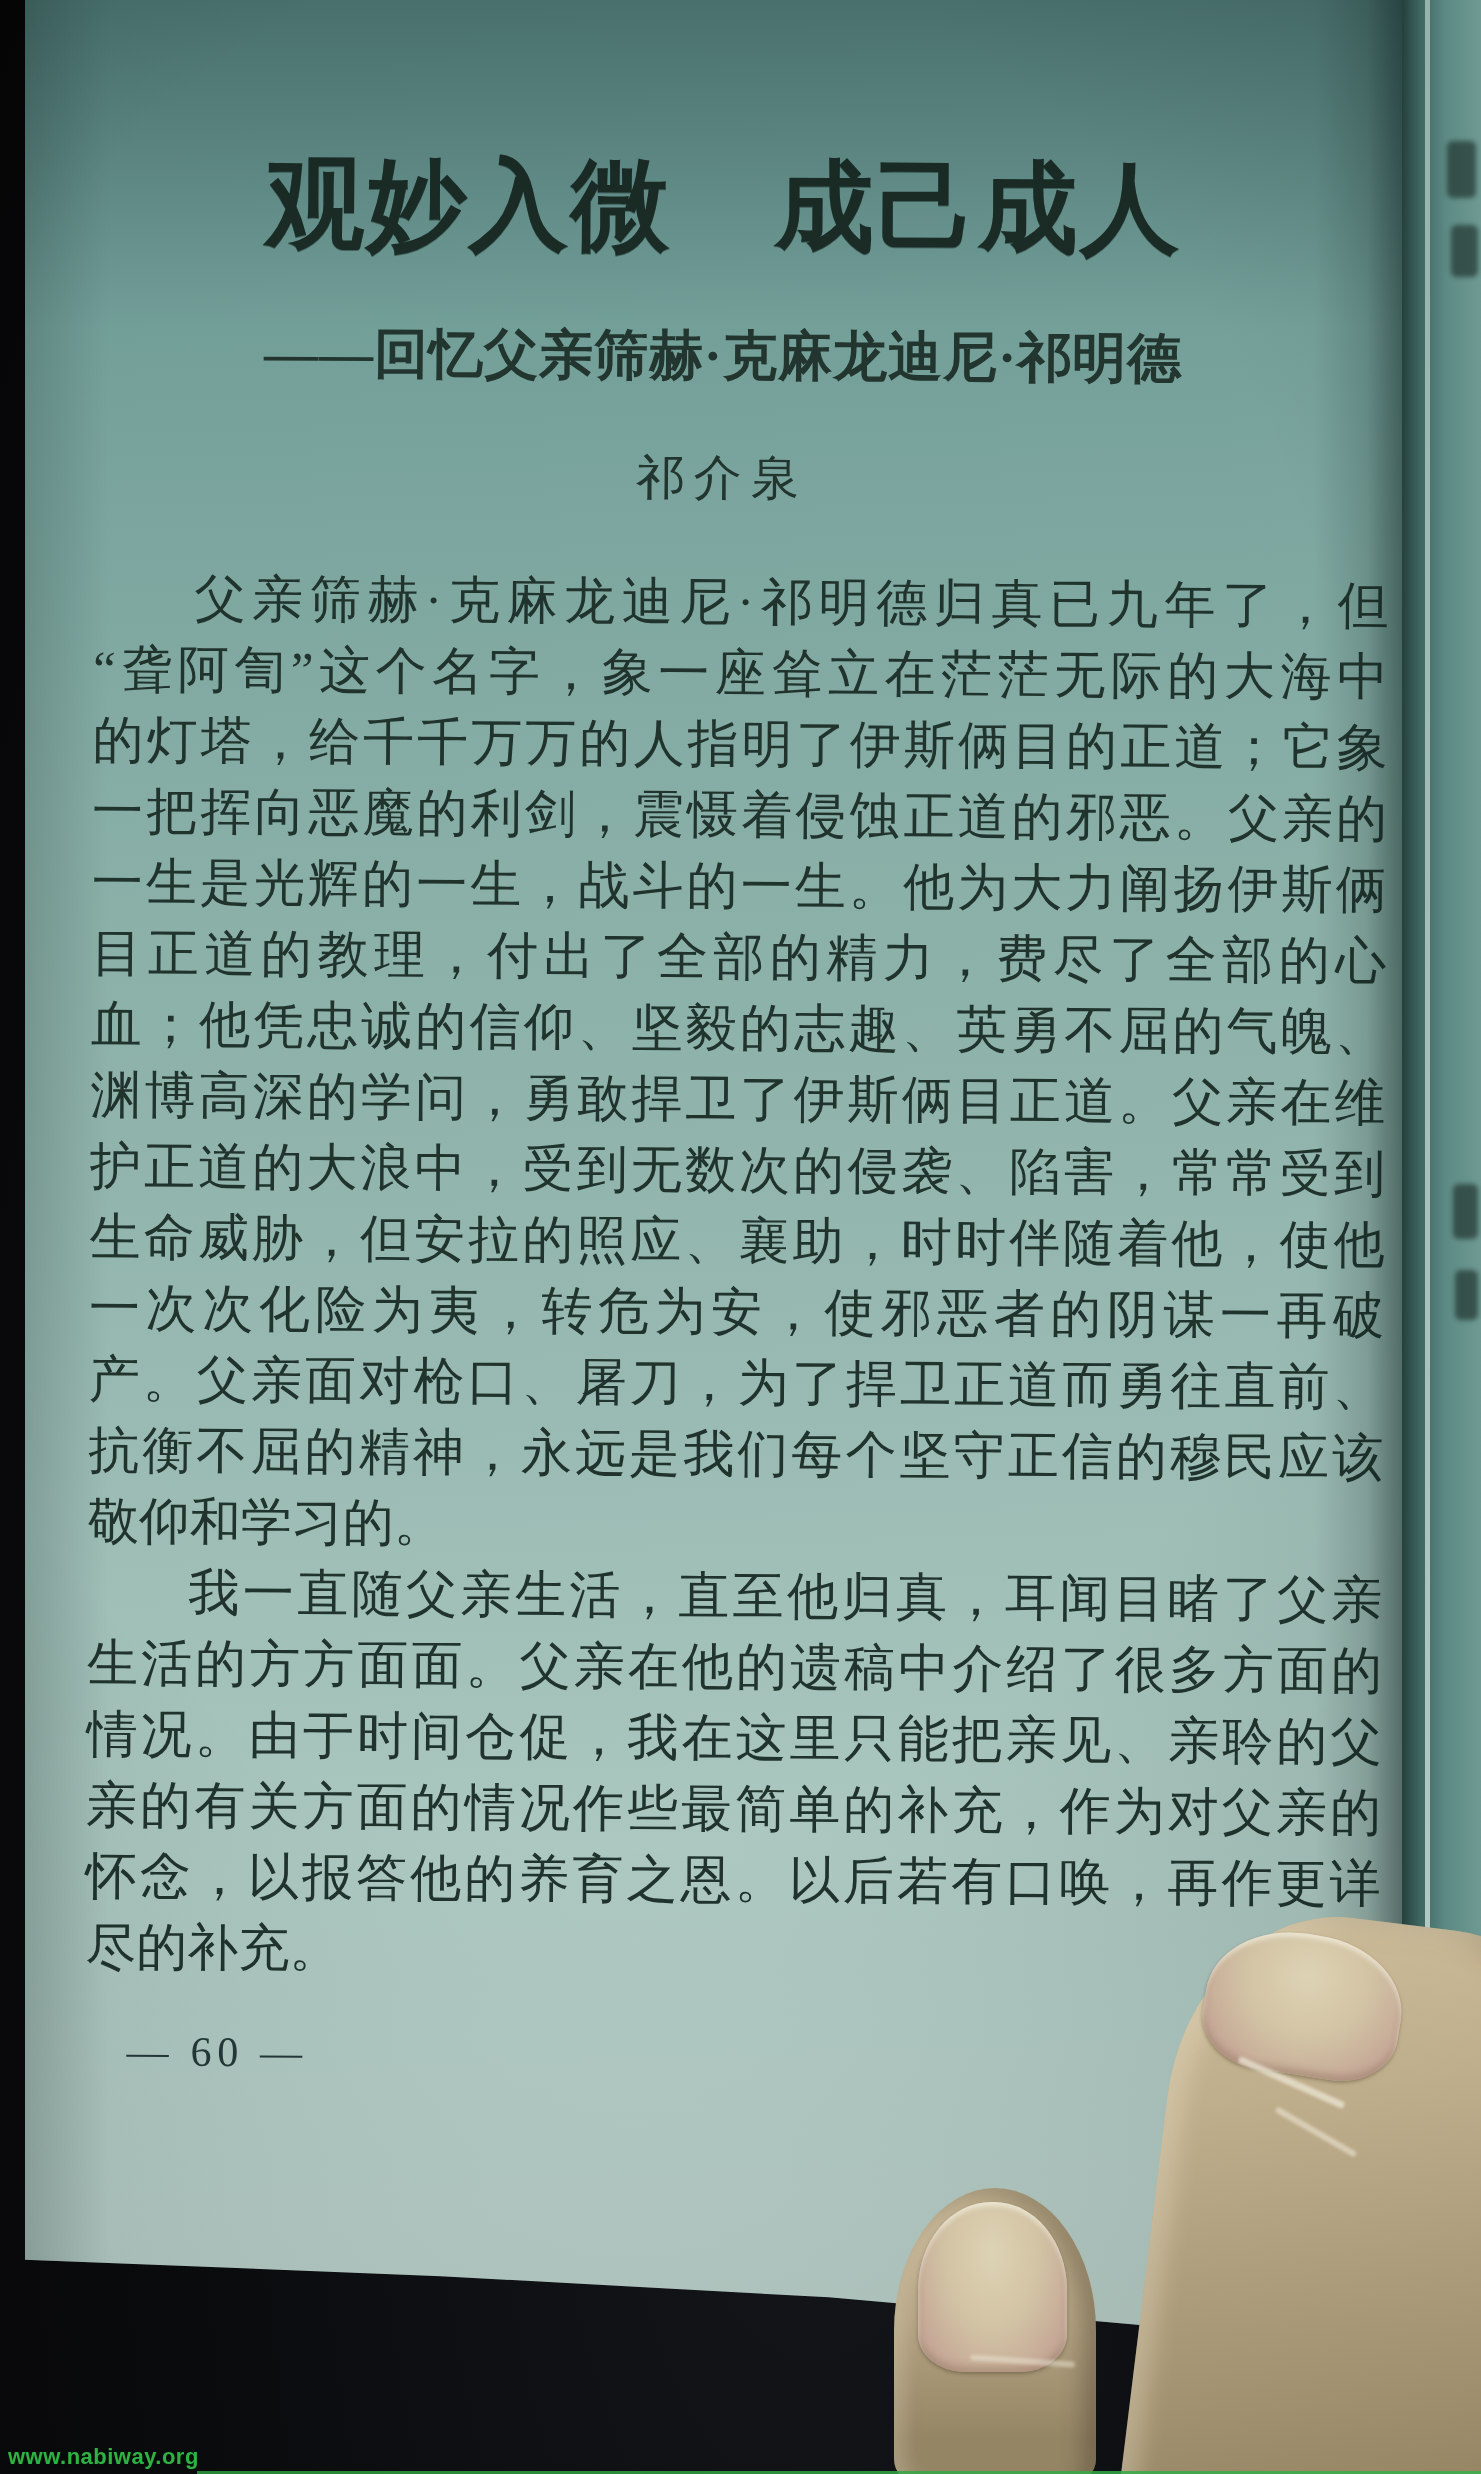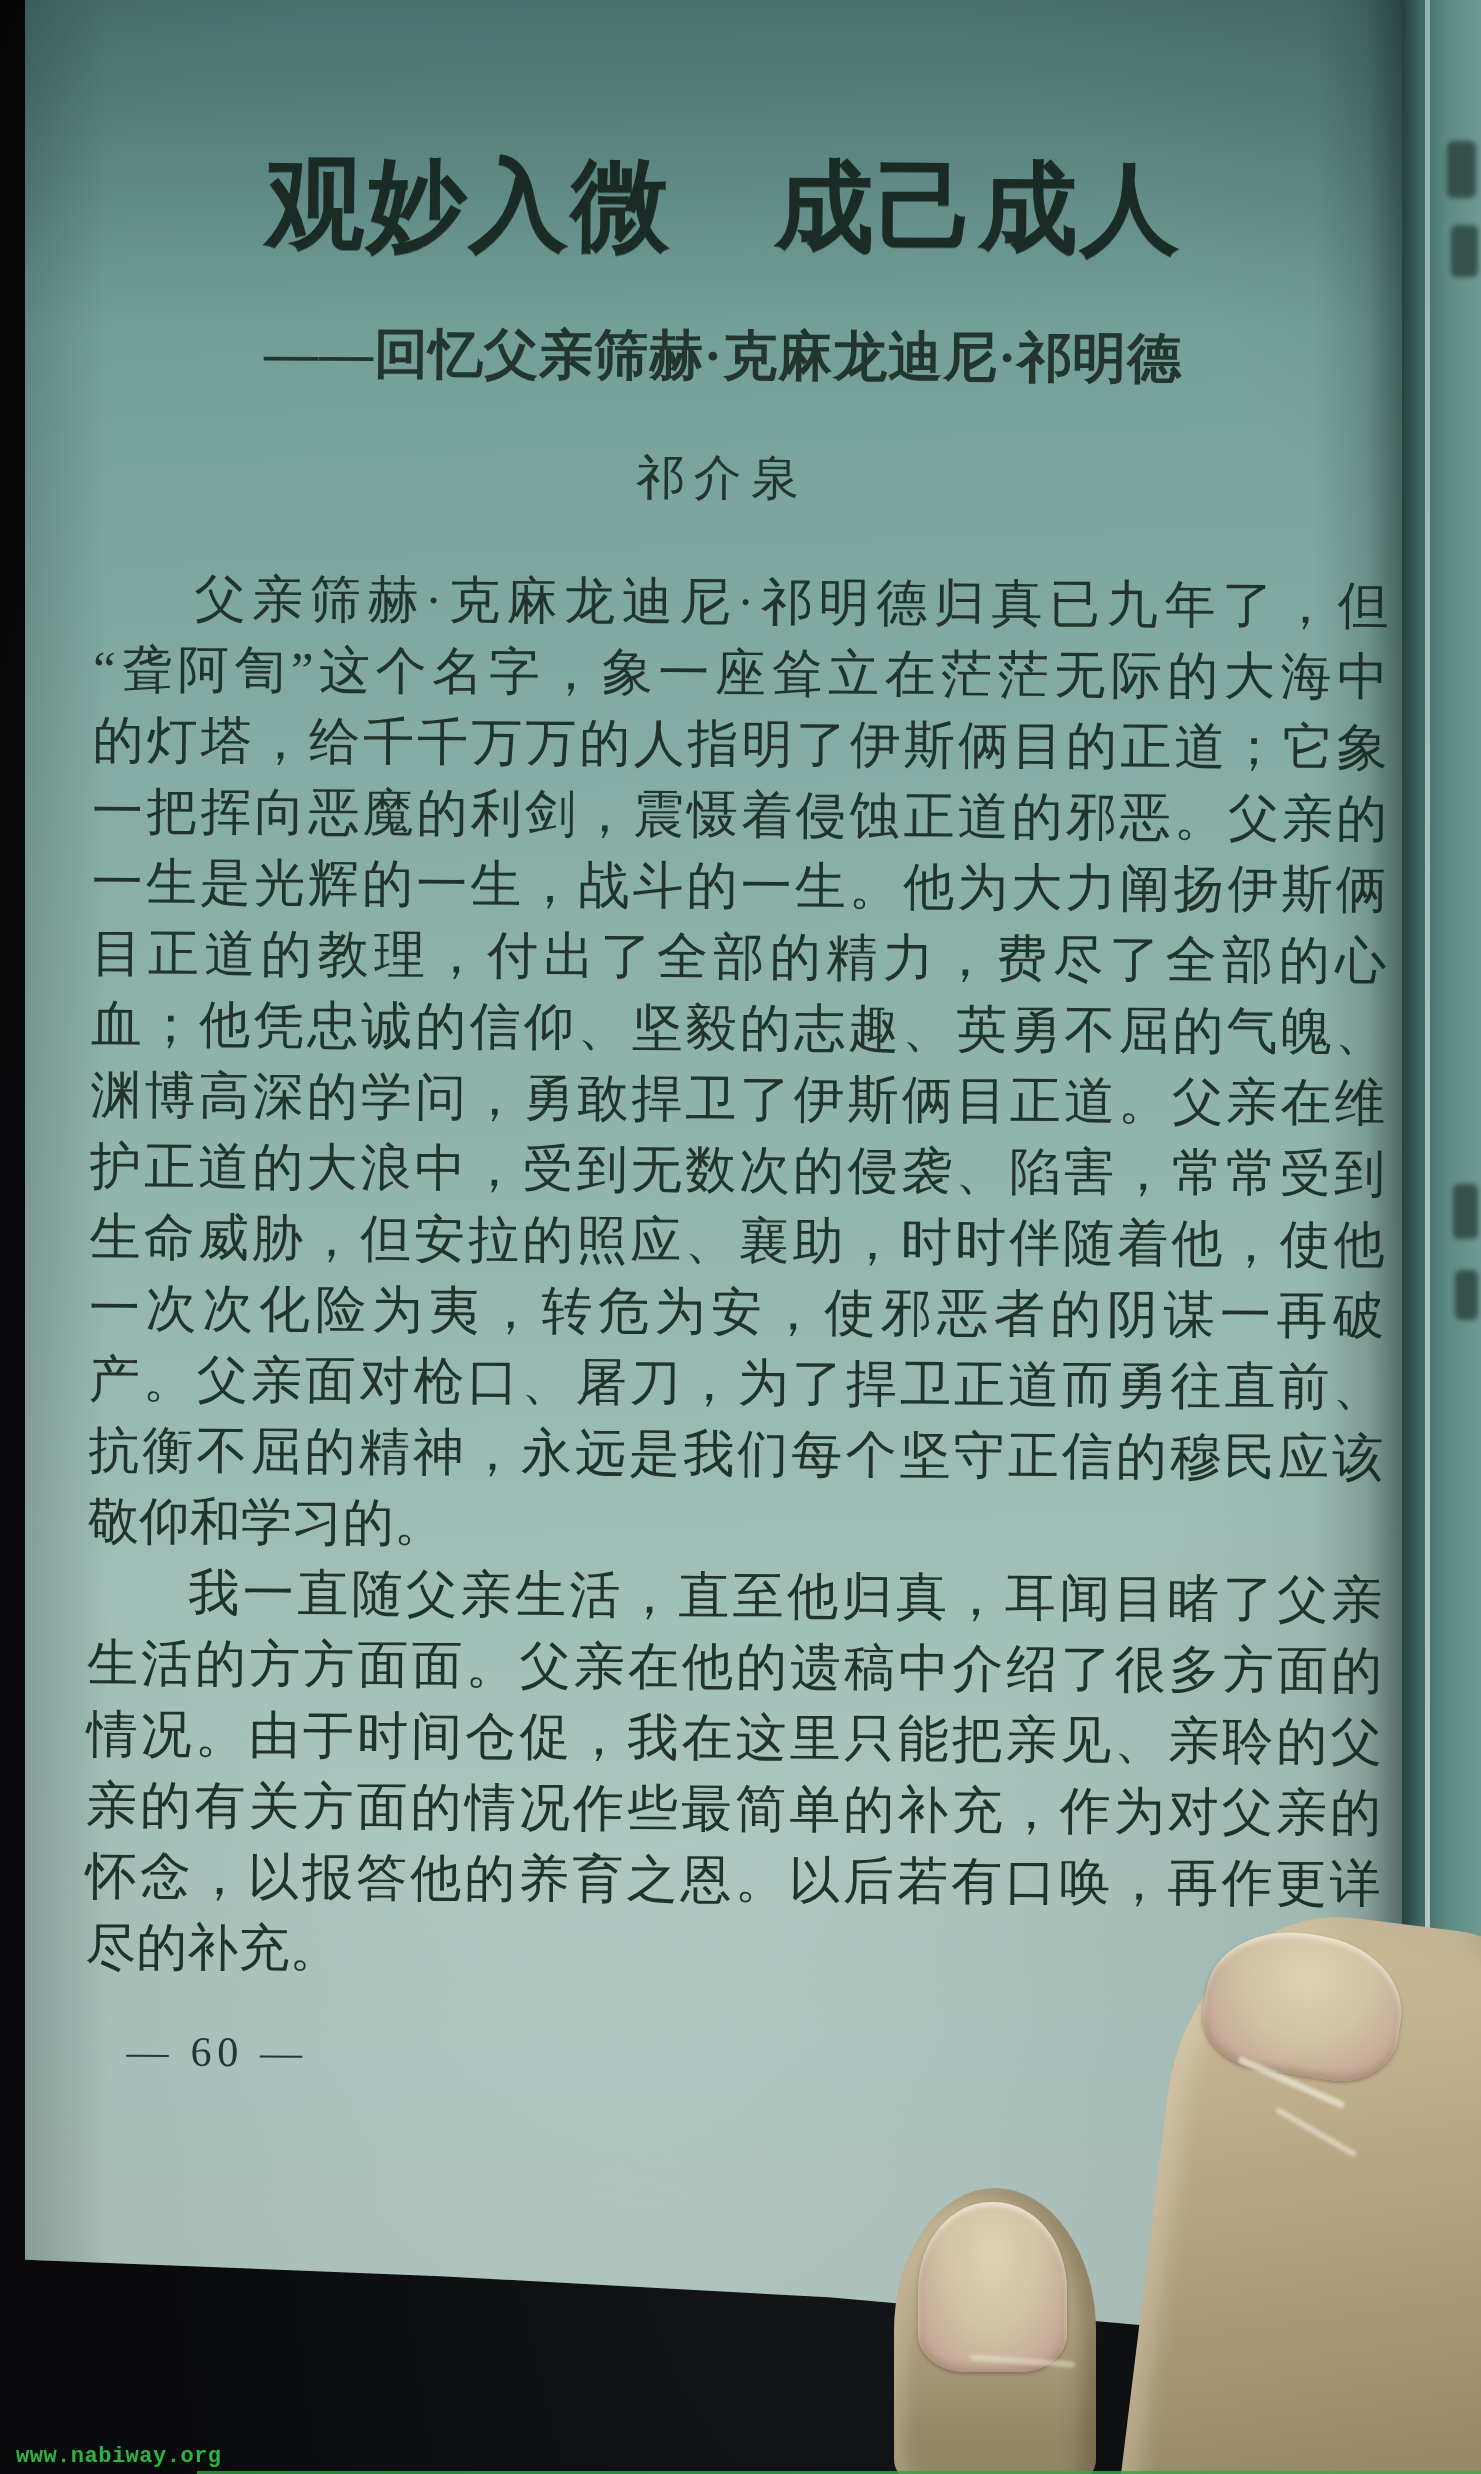--- a/index.html
+++ b/index.html
@@ -79,22 +79,22 @@
     box-shadow:inset 15.3px 7.6px 25px rgba(255,248,225,.30), inset -19px 0 29px rgba(55,42,25,.35);
   }
   .nail-middle{left:1205px;top:1934px;width:197px;height:141px;transform:rotate(9deg);
     border-radius:92px 92px 61px 61px / 71px 71px 50px 50px;}
   .scratch{position:absolute;background:#ece6d5;filter:blur(1.4px);border-radius:2.9px;}
   .scratch-1{left:1234px;top:2079px;width:115px;height:6.7px;transform:rotate(24deg);opacity:.75;}
   .scratch-2{left:1270px;top:2129px;width:92px;height:5.7px;transform:rotate(30deg);opacity:.6;}
   .scratch-3{left:970px;top:2358px;width:105px;height:5.7px;transform:rotate(4deg);opacity:.5;}
   
   .watermark{
-    position:absolute;left:16px;top:2444px;
-    font-family:Liberation Mono, monospace;
+    position:absolute;left:8px;top:2444px;
+    font-family:Liberation Sans, sans-serif;
     font-size:22px;font-weight:bold;color:#2fb244;letter-spacing:0.5px;
     text-shadow:0 0 2.9px rgba(0,40,0,.6);
   }
   .bottom-line{
     position:absolute;left:197px;bottom:0;width:1285px;height:3.8px;
     background:linear-gradient(90deg,#2d9c3e,#37b14b);opacity:.85;
   }
 </style>
 </head>
 <body>

